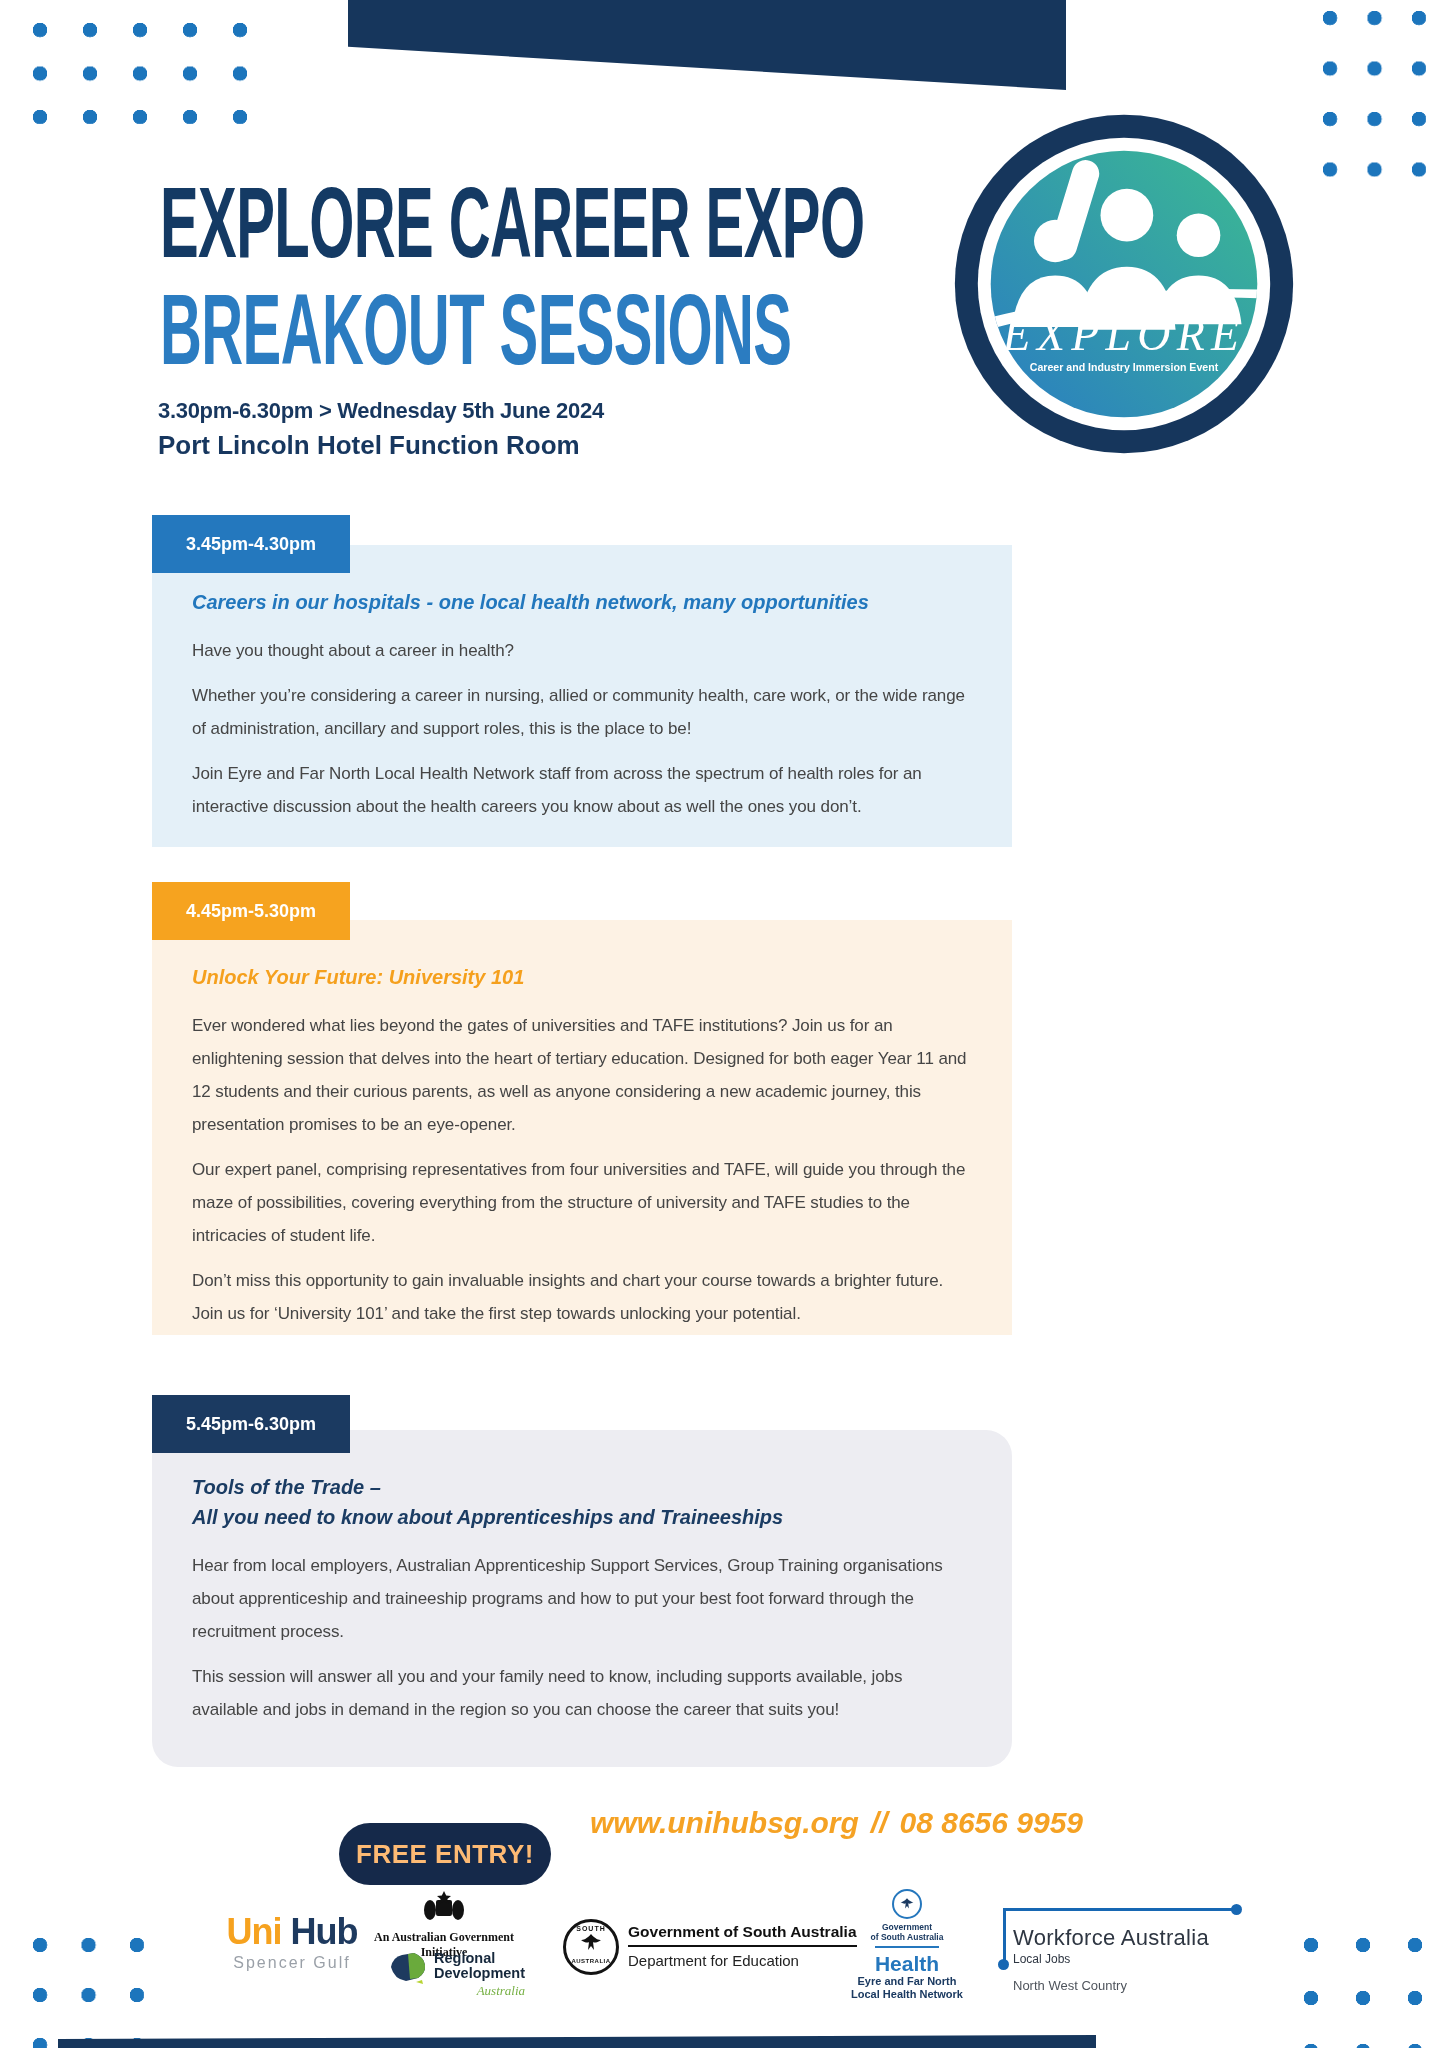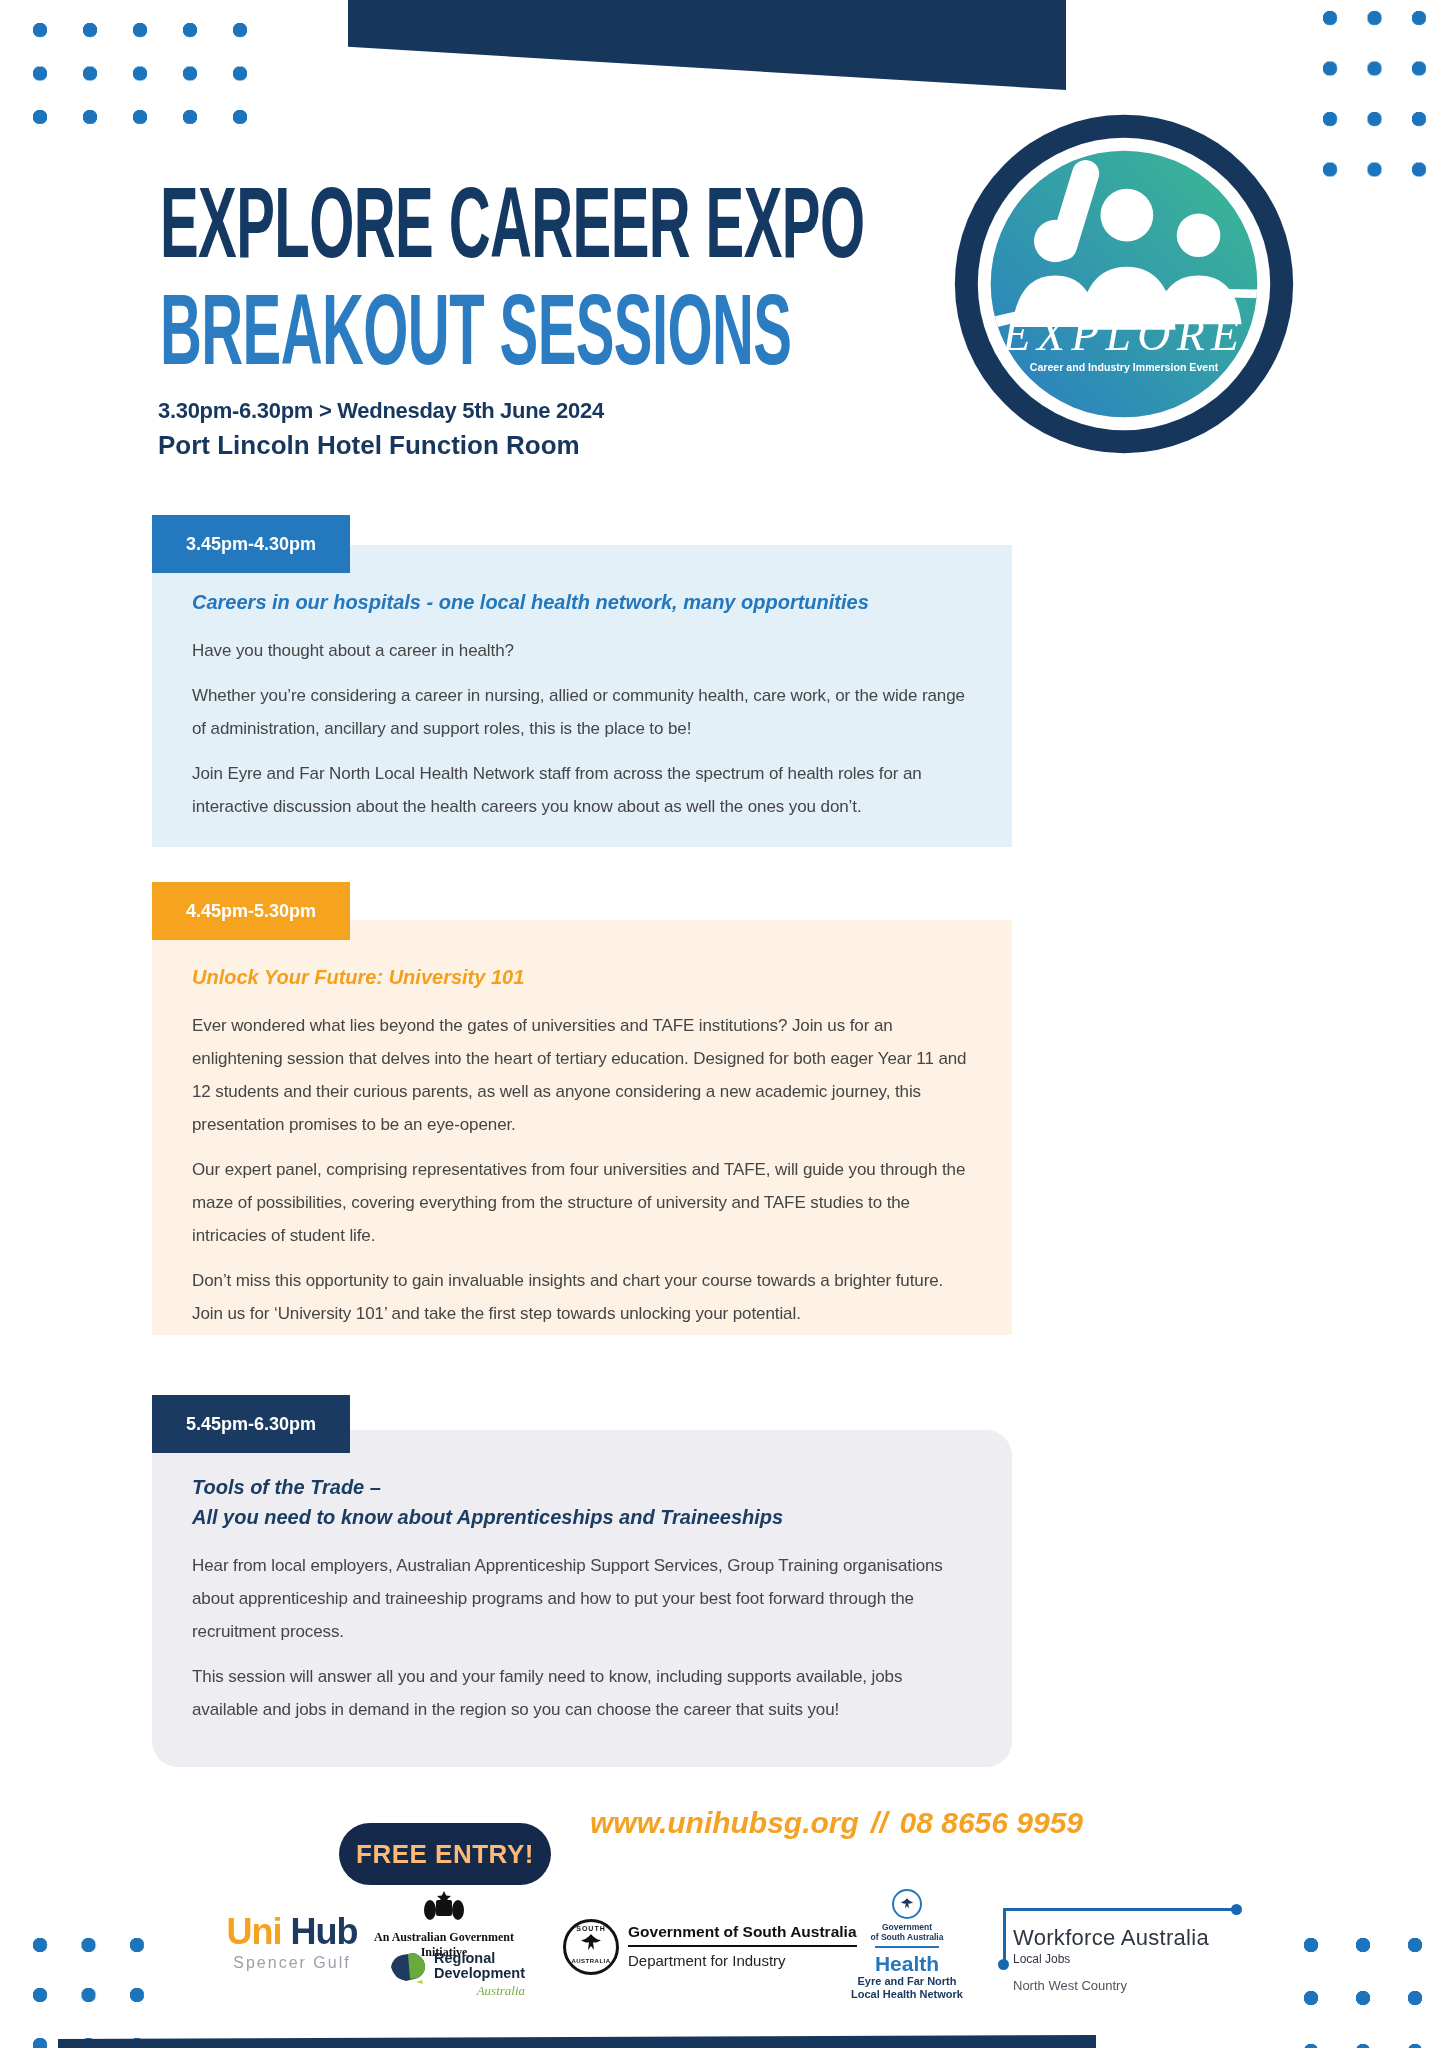--- a/index.html
+++ b/index.html
@@ -202,21 +202,21 @@
   <div class="sagov">
     <div class="stamp">
       <div class="n">SOUTH</div>
       <svg width="24" height="22" viewBox="0 0 24 22">
           <path d="M12 2 C8 7 4 8 2 8 C6 11 9 11 10 10 L9 18 L12 14 L15 18 L14 10 C15 11 18 11 22 8 C20 8 16 7 12 2 Z" fill="#111"></path>
         </svg>
       <div class="s">AUSTRALIA</div>
     </div>
     <div class="sagov-text">
       <div class="sagov-l1">Government of South Australia</div>
-      <div class="sagov-l2">Department for Industry</div>
+      <div class="sagov-l2">Department for Education</div>
     </div>
   </div>
 
   <div class="sahealth">
     <div class="sah-circle">
       <svg width="16" height="14" viewBox="0 0 24 22">
           <path d="M12 2 C8 7 4 8 2 8 C6 11 9 11 10 10 L9 18 L12 14 L15 18 L14 10 C15 11 18 11 22 8 C20 8 16 7 12 2 Z" fill="#1b3a61"></path>
         </svg>
     </div>
     <div class="sah-gov">

